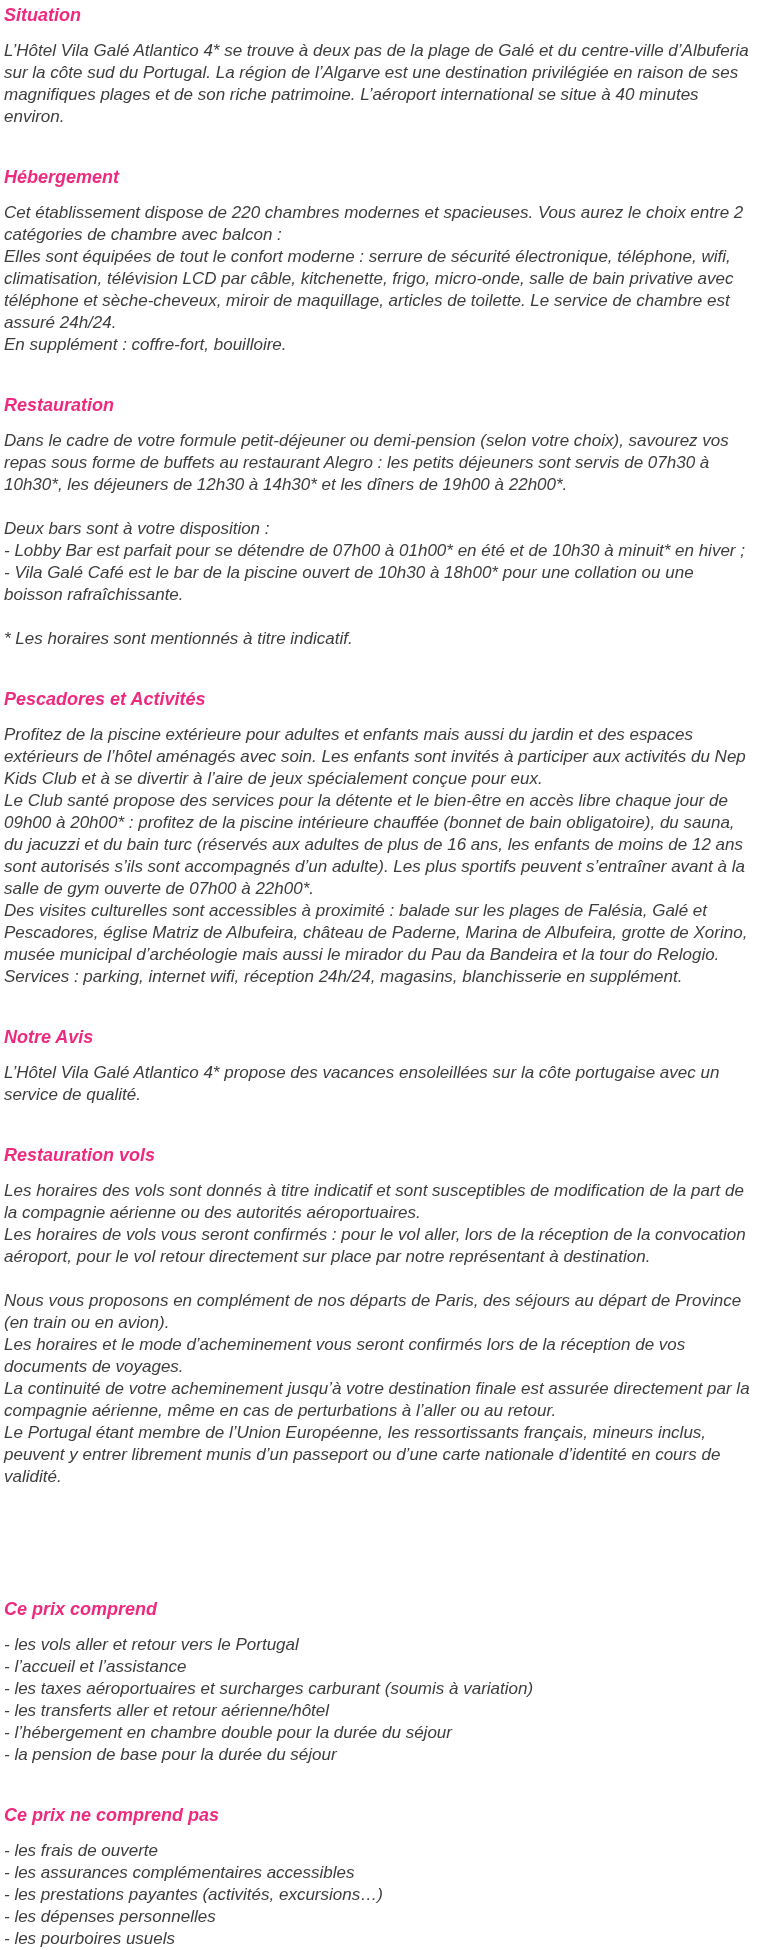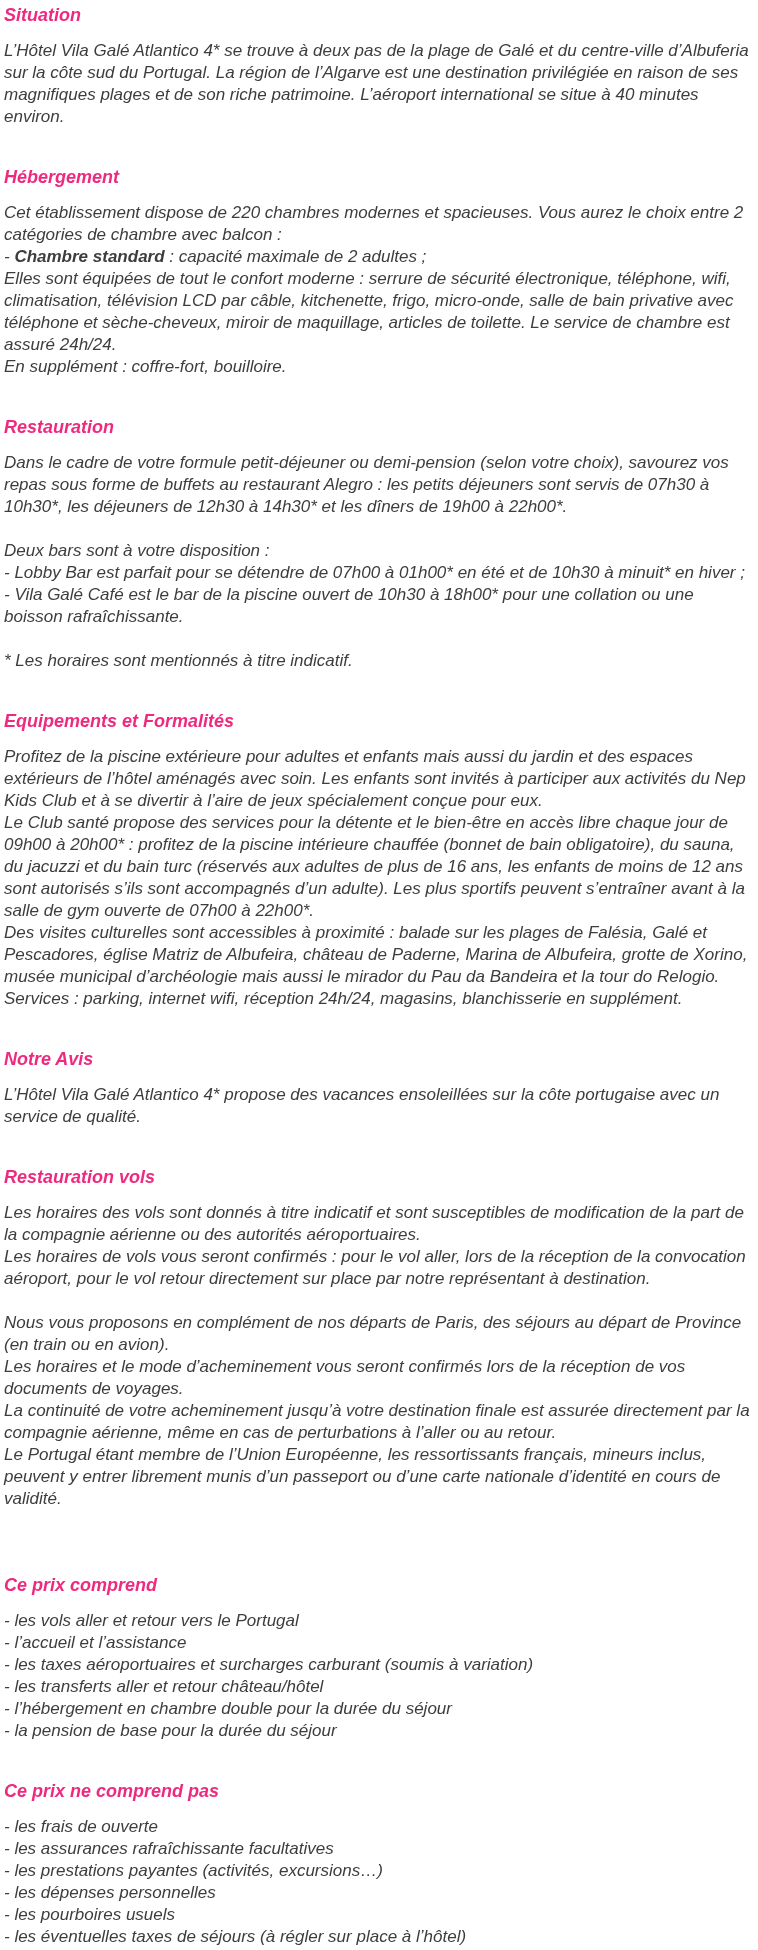--- a/index.html
+++ b/index.html
@@ -15,21 +15,21 @@
   }
   .heading {
     font-size: 18px;
     line-height: 22px;
     font-weight: bold;
     font-style: italic;
     color: var(--accent, #ed2a7f);
     margin: 38px 0 14px 0;
   }
   section:first-of-type .heading { margin-top: 0; }
-  .extra-gap .heading { margin-top: 64px; }
+  .extra-gap .heading { margin-top: 110px; }
   .body-text {
     font-size: 17px;
     line-height: 22px;
     margin: 0;
     white-space: pre-line;
   }
   .para-gap { margin-top: 22px; }
   .body-text strong { font-weight: bold; }
 </style>
 </head>
@@ -38,36 +38,35 @@
 <div class="page">
 
   <section>
     <h2 class="heading">Situation</h2>
     <p class="body-text">L’Hôtel Vila Galé Atlantico 4* se trouve à deux pas de la plage de Galé et du centre-ville d’Albuferia sur la côte sud du Portugal. La région de l’Algarve est une destination privilégiée en raison de ses magnifiques plages et de son riche patrimoine. L’aéroport international se situe à 40 minutes environ.</p>
   </section>
 
   <section>
     <h2 class="heading">Hébergement</h2>
     <p class="body-text">Cet établissement dispose de 220 chambres modernes et spacieuses. Vous aurez le choix entre 2 catégories de chambre avec balcon :</p>
-    <p class="body-text"><span>- </span><strong>Chambre standard</strong><span> : capacité maximale de 2 adultes ;</span></p>
     <p class="body-text">Elles sont équipées de tout le confort moderne : serrure de sécurité électronique, téléphone, wifi, climatisation, télévision LCD par câble, kitchenette, frigo, micro-onde, salle de bain privative avec téléphone et sèche-cheveux, miroir de maquillage, articles de toilette. Le service de chambre est assuré 24h/24.
 En supplément : coffre-fort, bouilloire.</p>
   </section>
 
   <section>
     <h2 class="heading">Restauration</h2>
     <p class="body-text">Dans le cadre de votre formule petit-déjeuner ou demi-pension (selon votre choix), savourez vos repas sous forme de buffets au restaurant Alegro : les petits déjeuners sont servis de 07h30 à 10h30*, les déjeuners de 12h30 à 14h30* et les dîners de 19h00 à 22h00*.</p>
     <p class="body-text para-gap">Deux bars sont à votre disposition :
 - Lobby Bar est parfait pour se détendre de 07h00 à 01h00* en été et de 10h30 à minuit* en hiver ;
 - Vila Galé Café est le bar de la piscine ouvert de 10h30 à 18h00* pour une collation ou une boisson rafraîchissante.</p>
     <p class="body-text para-gap">* Les horaires sont mentionnés à titre indicatif.</p>
   </section>
 
   <section>
-    <h2 class="heading">Equipements et Formalités</h2>
+    <h2 class="heading">Pescadores et Activités</h2>
     <p class="body-text">Profitez de la piscine extérieure pour adultes et enfants mais aussi du jardin et des espaces extérieurs de l’hôtel aménagés avec soin. Les enfants sont invités à participer aux activités du Nep Kids Club et à se divertir à l’aire de jeux spécialement conçue pour eux.
 Le Club santé propose des services pour la détente et le bien-être en accès libre chaque jour de 09h00 à 20h00* : profitez de la piscine intérieure chauffée (bonnet de bain obligatoire), du sauna, du jacuzzi et du bain turc (réservés aux adultes de plus de 16 ans, les enfants de moins de 12 ans sont autorisés s’ils sont accompagnés d’un adulte). Les plus sportifs peuvent s’entraîner avant à la salle de gym ouverte de 07h00 à 22h00*.
 Des visites culturelles sont accessibles à proximité : balade sur les plages de Falésia, Galé et Pescadores, église Matriz de Albufeira, château de Paderne, Marina de Albufeira, grotte de Xorino, musée municipal d’archéologie mais aussi le mirador du Pau da Bandeira et la tour do Relogio.
 Services : parking, internet wifi, réception 24h/24, magasins, blanchisserie en supplément.</p>
   </section>
 
   <section>
     <h2 class="heading">Notre Avis</h2>
     <p class="body-text">L’Hôtel Vila Galé Atlantico 4* propose des vacances ensoleillées sur la côte portugaise avec un service de qualité.</p>
   </section>
@@ -83,28 +82,28 @@
 
   <section>
     <p class="body-text">Le Portugal étant membre de l’Union Européenne, les ressortissants français, mineurs inclus, peuvent y entrer librement munis d’un passeport ou d’une carte nationale d’identité en cours de validité.</p>
   </section>
 
   <section class="extra-gap">
     <h2 class="heading">Ce prix comprend</h2>
     <p class="body-text">- les vols aller et retour vers le Portugal</p>
     <p class="body-text">- l’accueil et l’assistance</p>
     <p class="body-text">- les taxes aéroportuaires et surcharges carburant (soumis à variation)</p>
-    <p class="body-text">- les transferts aller et retour château/hôtel</p>
+    <p class="body-text">- les transferts aller et retour aérienne/hôtel</p>
     <p class="body-text">- l’hébergement en chambre double pour la durée du séjour</p>
     <p class="body-text">- la pension de base pour la durée du séjour</p>
   </section>
 
   <section>
     <h2 class="heading">Ce prix ne comprend pas</h2>
     <p class="body-text">- les frais de ouverte</p>
-    <p class="body-text">- les assurances rafraîchissante facultatives</p>
+    <p class="body-text">- les assurances complémentaires accessibles</p>
     <p class="body-text">- les prestations payantes (activités, excursions…)</p>
     <p class="body-text">- les dépenses personnelles</p>
     <p class="body-text">- les pourboires usuels</p>
     <p class="body-text">- les éventuelles taxes de séjours (à régler sur place à l’hôtel)</p>
   </section>
 
 </div>
 
 </body></html>

